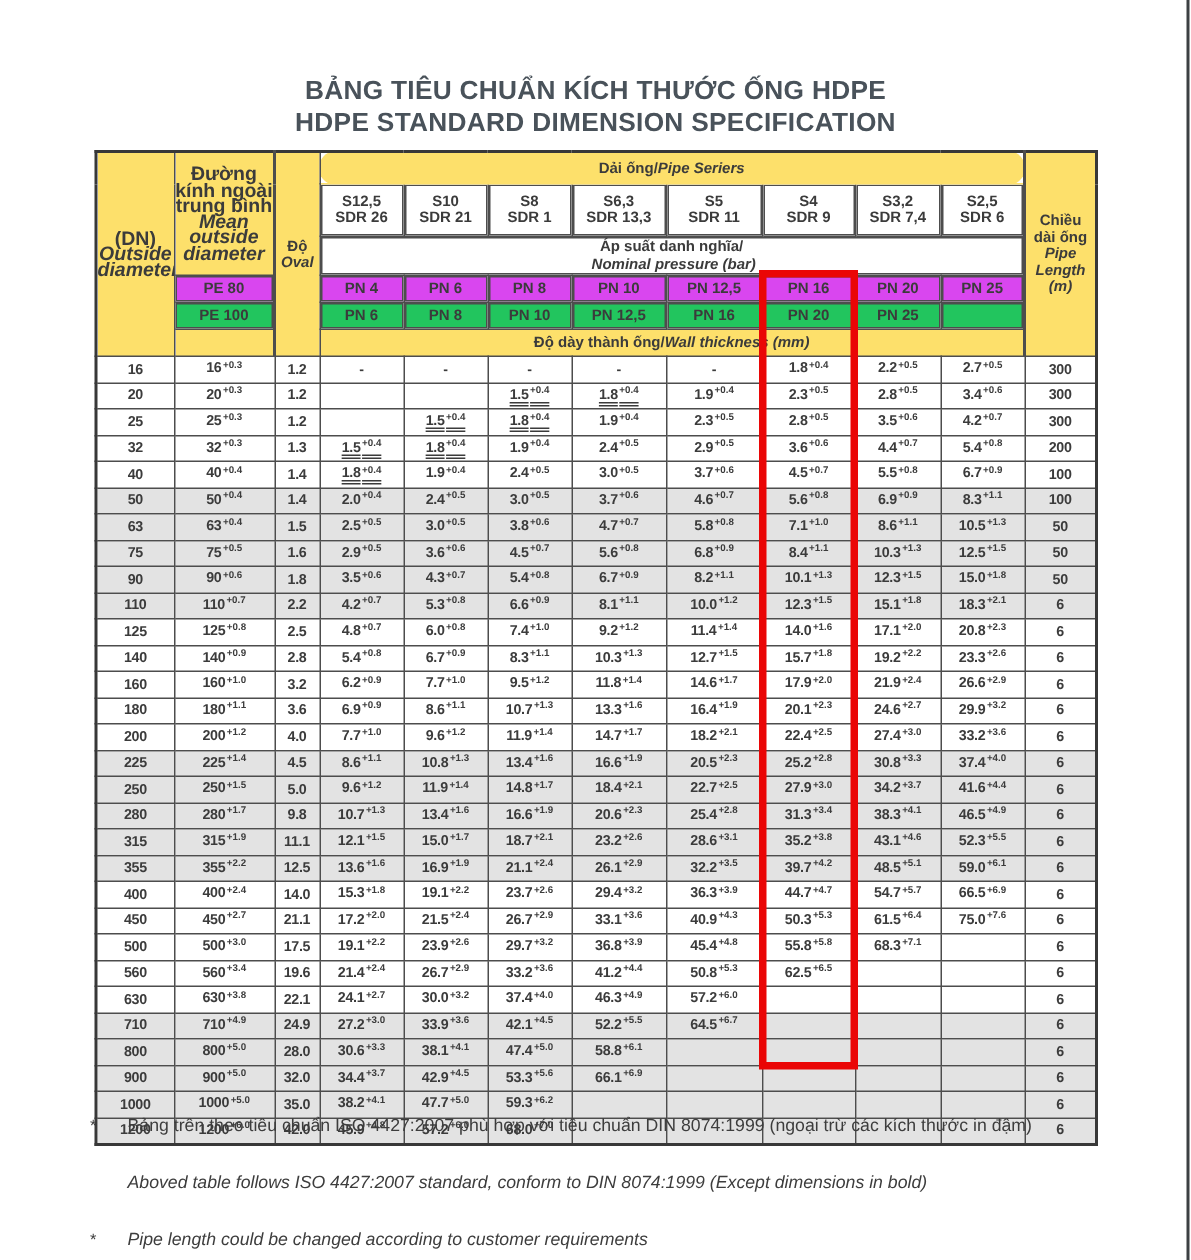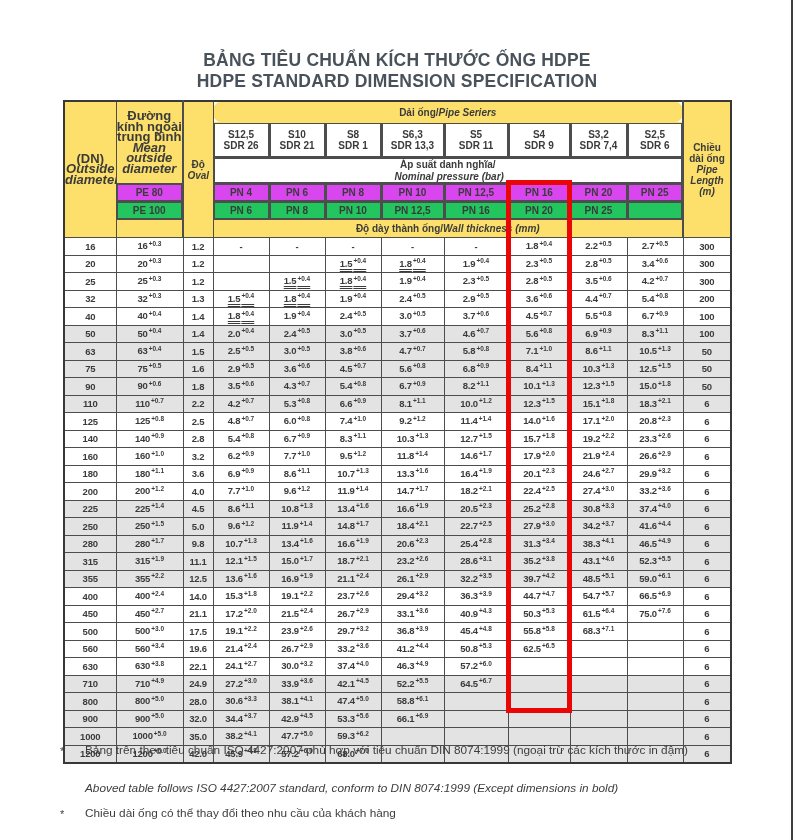--- a/index.html
+++ b/index.html
@@ -640,18 +640,18 @@
   <div class="red-box"></div>
 
   <div class="footnotes">
     <div class="fn">
       <span class="star">*</span>
       <div class="vi">Bảng trên theo tiêu chuẩn ISO 4427:2007 phù hợp với tiêu chuẩn DIN 8074:1999 (ngoại trừ các kích thước in đậm)</div>
       <div class="en">Aboved table follows ISO 4427:2007 standard, conform to DIN 8074:1999 (Except dimensions in bold)</div>
     </div>
     <div class="fn">
       <span class="star">*</span>
-      <div class="vi">Chiều dài ống có thể thay đổi theo nhu cầu của khách hàng</div>
+      <div class="en">Pipe length could be changed according to customer requirements</div>
     </div>
   </div>
 
   <div class="page-edge"></div>
 </div>
 
 </body></html>

